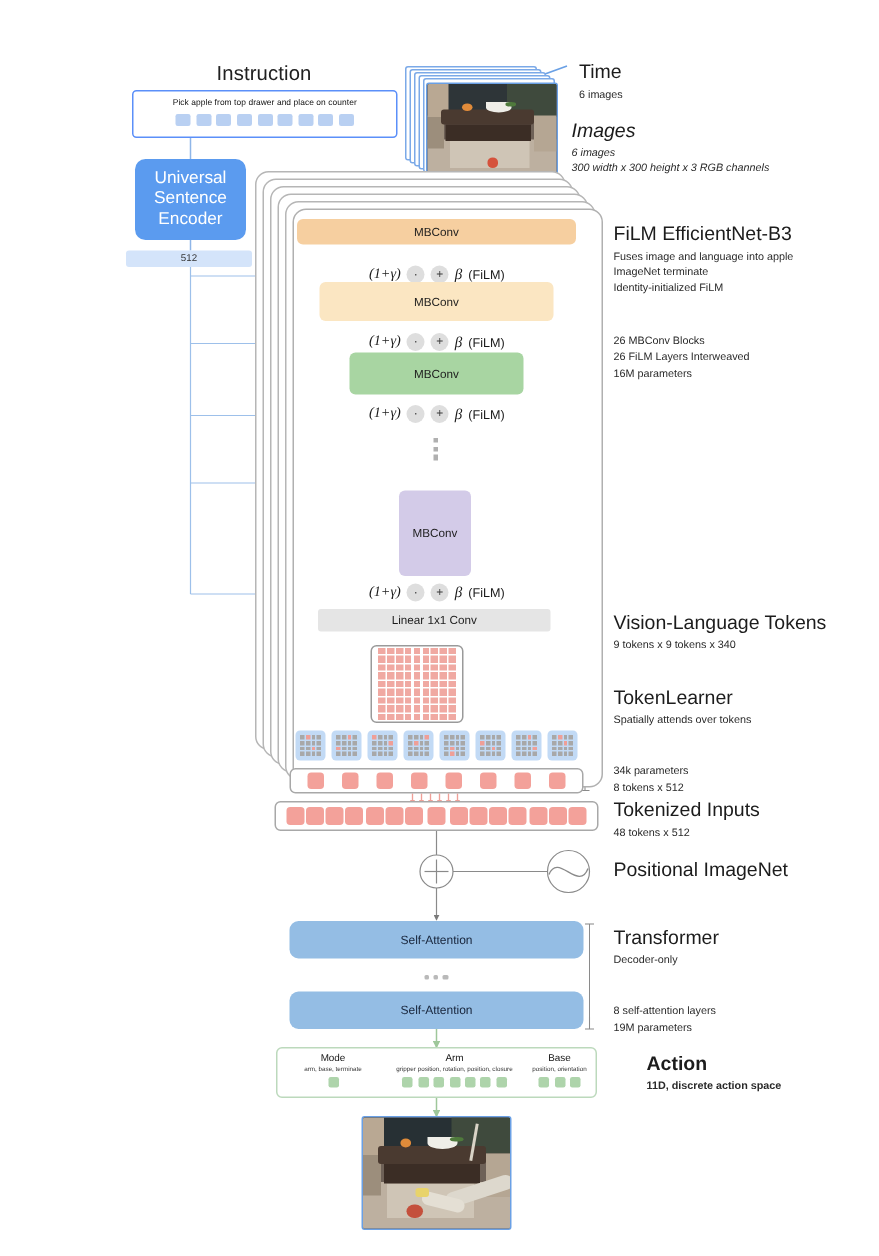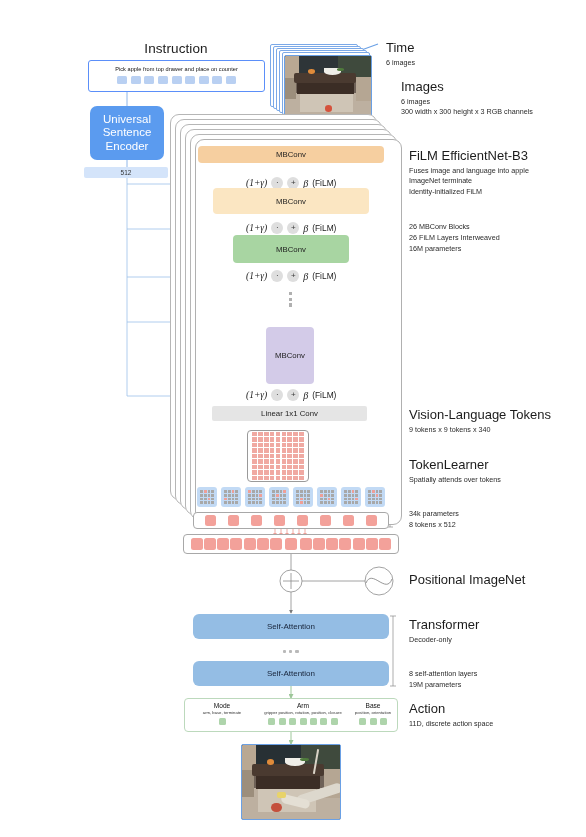--- a/index.html
+++ b/index.html
@@ -324,21 +324,21 @@
       <div class="orangeTop"></div>
         <div class="apple"></div>
     </div>
   </div>
 
   <div class="anno" style="left:386px; top:40px;">
     <div class="t">Time</div>
     <div class="s">6 images</div>
   </div>
 
-  <div class="anno" style="left:401px; top:79px;">
+  <div class="anno" style="left:381px; top:79px;font-style:italic;">
     <div class="t">Images</div>
     <div class="s">6 images</div>
     <div class="s" style="margin-top:0;">300 width x 300 height x 3 RGB channels</div>
   </div>
 
   <div id="film-stack">
     <div class="card" style="left:0px;  top:0px;  width:207px; height:386px;"></div>
     <div class="card" style="left:5px;  top:5px;  width:207px; height:386px;"></div>
     <div class="card" style="left:10px; top:10px; width:207px; height:386px;"></div>
     <div class="card" style="left:15px; top:15px; width:207px; height:386px;"></div>
@@ -689,20 +689,24 @@
         <i></i>
       </span>
     <i></i>
     <i></i>
     <i></i>
     <i></i>
     <i></i>
     <i></i>
   </div>
 
+  <div class="anno" style="left:409px; top:532px;">
+    <div class="t">Tokenized Inputs</div>
+    <div class="s">48 tokens x 512</div>
+  </div>
 
   <div class="anno" style="left:409px; top:572px;">
     <div class="t">Positional ImageNet</div>
   </div>
 
   <div class="sa-box" style="top:614px;">Self-Attention</div>
   <div id="sa-dots" class="hdots">
       <i></i>
       <i></i>
       <i></i>
@@ -741,21 +745,21 @@
       <div class="gname">Base</div>
       <div class="gsub">position, orientation</div>
       <div class="sqs">
         <i></i>
           <i></i>
         <i></i>
       </div>
     </div>
   </div>
 
-  <div class="anno" style="left:409px; top:701px;">
+  <div class="anno" style="left:431px; top:701px;font-weight:bold;">
     <div class="t">Action</div>
     <div class="s">11D, discrete action space</div>
   </div>
 
   <div id="robot-photo">
     <div class="wall" style="position:absolute;left:0;top:0;width:100%;height:30%;background:#273034;"></div>
     <div class="wall2" style="position:absolute;left:60%;top:0;width:40%;height:32%;background:#3f4a3d;"></div>
     <div class="wallL" style="position:absolute;left:0;top:0;width:14%;height:34%;background:#b9a893;"></div>
     <div class="floor" style="position:absolute;left:0;top:58%;width:100%;height:42%;background:#bdb0a0;"></div>
     <div class="cab" style="position:absolute;left:84%;top:32%;width:16%;height:40%;background:#b5a693;"></div>

